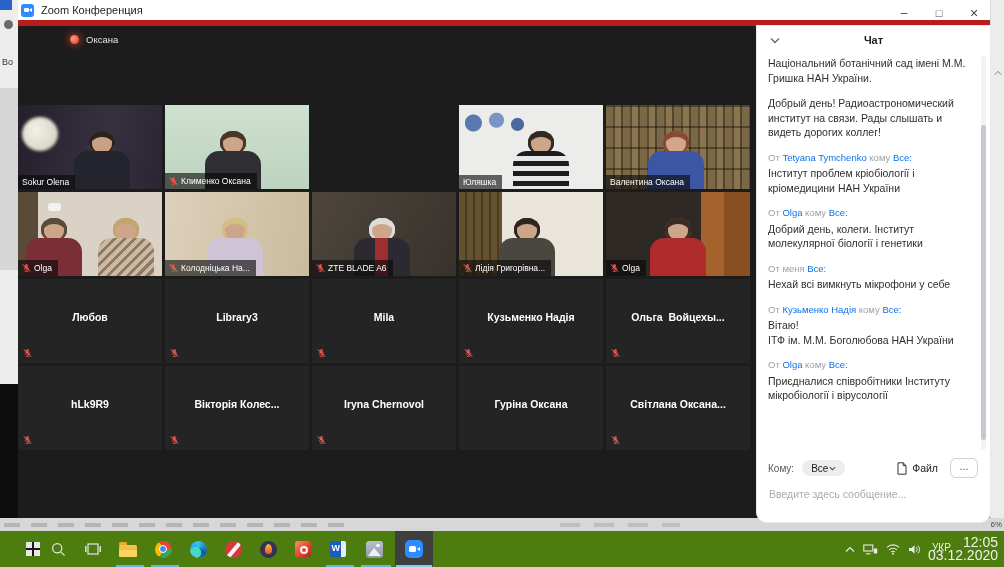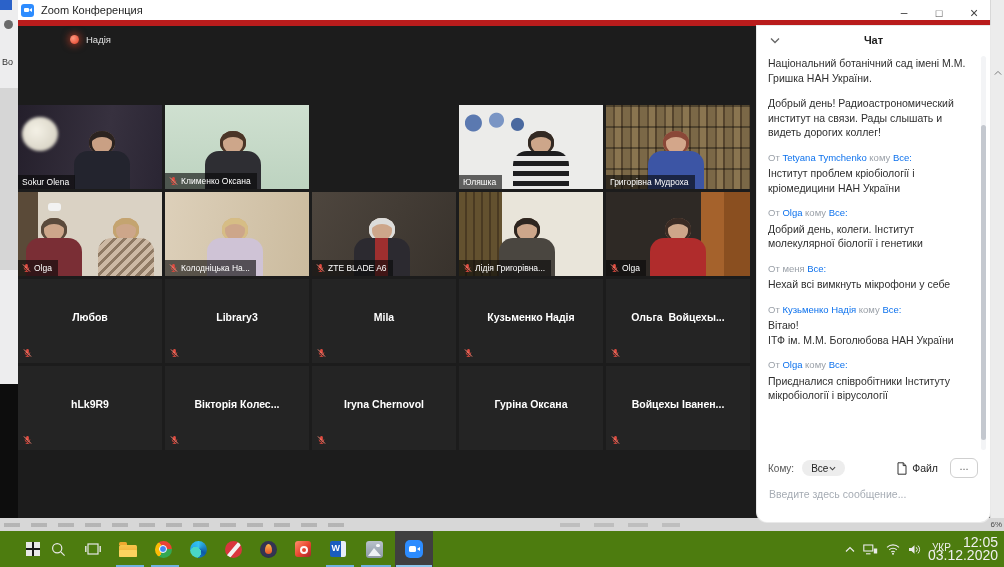--- a/index.html
+++ b/index.html
@@ -191,21 +191,21 @@
     <div class="zoom-app-icon"></div>
     <div class="title-text">Zoom Конференция</div>
     <div class="win-controls">
       <span class="wc-min"></span>
       <span class="wc-max"></span>
       <span class="wc-close"></span>
     </div>
   </div>
   <div class="recording">
     <div class="rec-dot"></div>
-    <div class="rec-label">Надія</div>
+    <div class="rec-label">Оксана</div>
   </div>
 
   <div class="grid">
 
     <div class="tile" style="left:0;top:0">
       <div class="scene s1">
           <div class="blob"></div>
           <div class="person"></div>
         </div>
       <div class="vlabel">
@@ -230,21 +230,21 @@
         </div>
       <div class="vlabel">
           <span>Юляшка</span>
         </div>
     </div>
     <div class="tile active" style="left:588px;top:0">
       <div class="scene s5">
           <div class="person"></div>
         </div>
       <div class="vlabel">
-          <span>Григорівна Мудроха</span>
+          <span>Валентина Оксана</span>
         </div>
     </div>
 
     <div class="tile" style="left:0;top:87px">
       <div class="scene s6">
           <div class="person pA"></div>
           <div class="mask"></div>
           <div class="person pB"></div>
         </div>
       <div class="vlabel">
@@ -345,21 +345,21 @@
     <div class="tile" style="left:294px;top:261px">
       <div class="nlabel">Iryna Chernovol</div>
       <svg class="nmic">
           <use href="#mic-off" xlink:href="#mic-off"></use>
         </svg>
     </div>
     <div class="tile" style="left:441px;top:261px">
       <div class="nlabel">Гуріна Оксана</div>
     </div>
     <div class="tile" style="left:588px;top:261px">
-      <div class="nlabel">Войцехы Іванен...</div>
+      <div class="nlabel">Світлана Оксана...</div>
       <svg class="nmic">
           <use href="#mic-off" xlink:href="#mic-off"></use>
         </svg>
     </div>
   </div>
 
   <div class="chat">
     <div class="chat-header">
       <svg class="chat-chevron" viewBox="0 0 10 7">
         <polyline points="1,1.5 5,5.5 9,1.5" fill="none" stroke="#666" stroke-width="1.3"></polyline>

